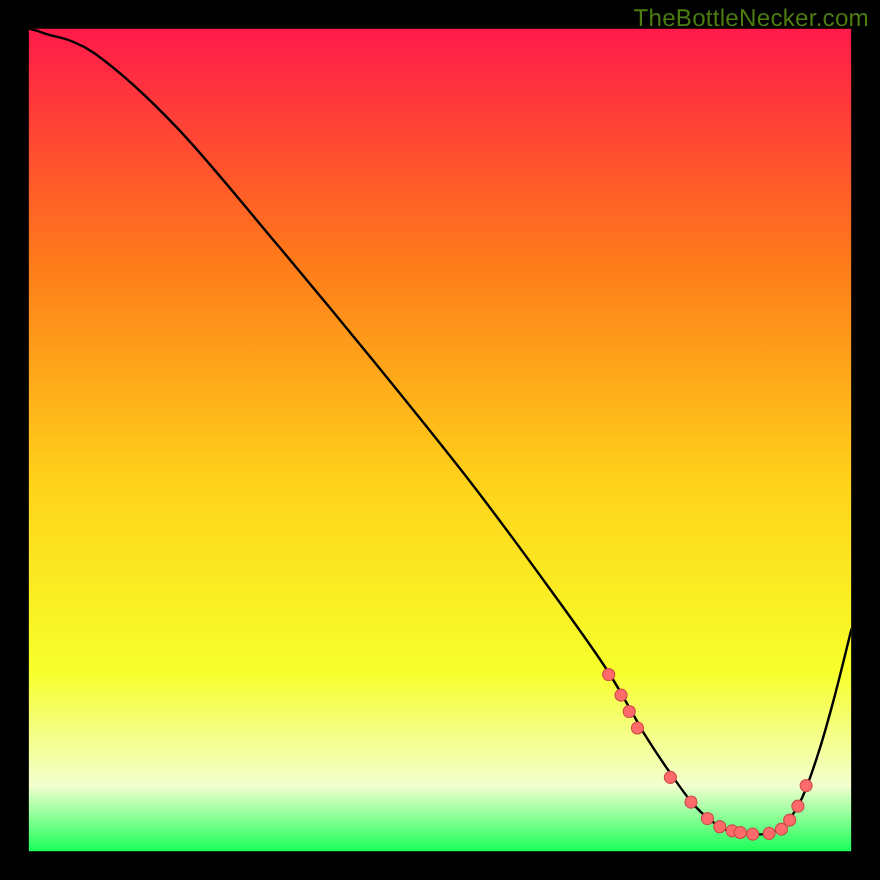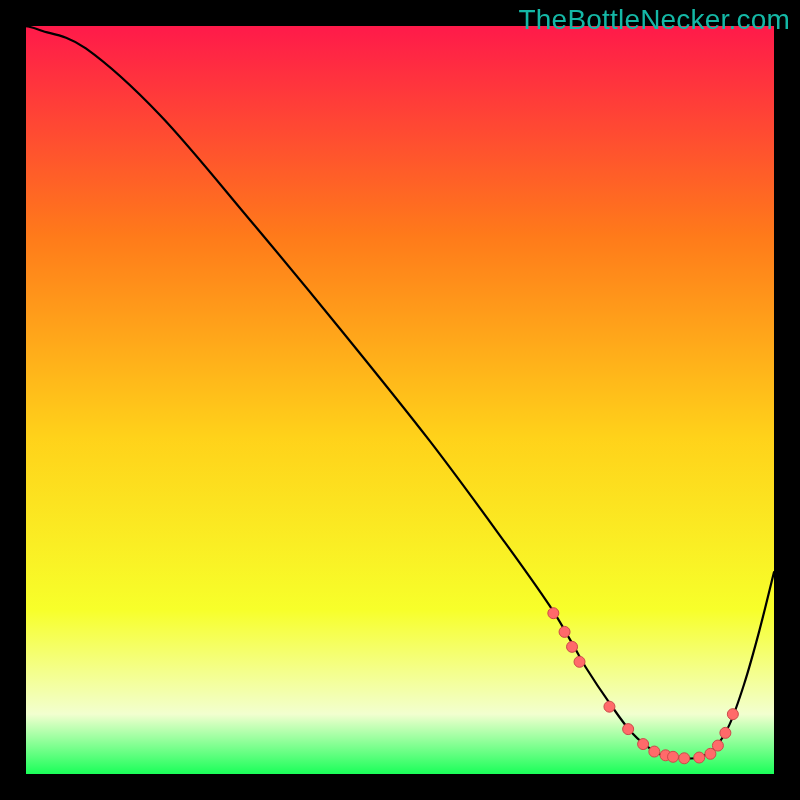--- a/index.html
+++ b/index.html
@@ -14,22 +14,22 @@
   .frame {
     position: relative;
     width: 800px;
     height: 800px;
     background: #000;
   }
   .watermark {
     position: absolute;
     top: 4px;
     right: 10px;
-    color: #14b8a6;
-    font-size: 28px;
+    color: #4d7c0f;
+    font-size: 22px;
     font-weight: 500;
     letter-spacing: 0.2px;
     z-index: 10;
     user-select: none;
   }
   .plot {
     position: absolute;
     left: 26px;
     top: 26px;
     width: 748px;

